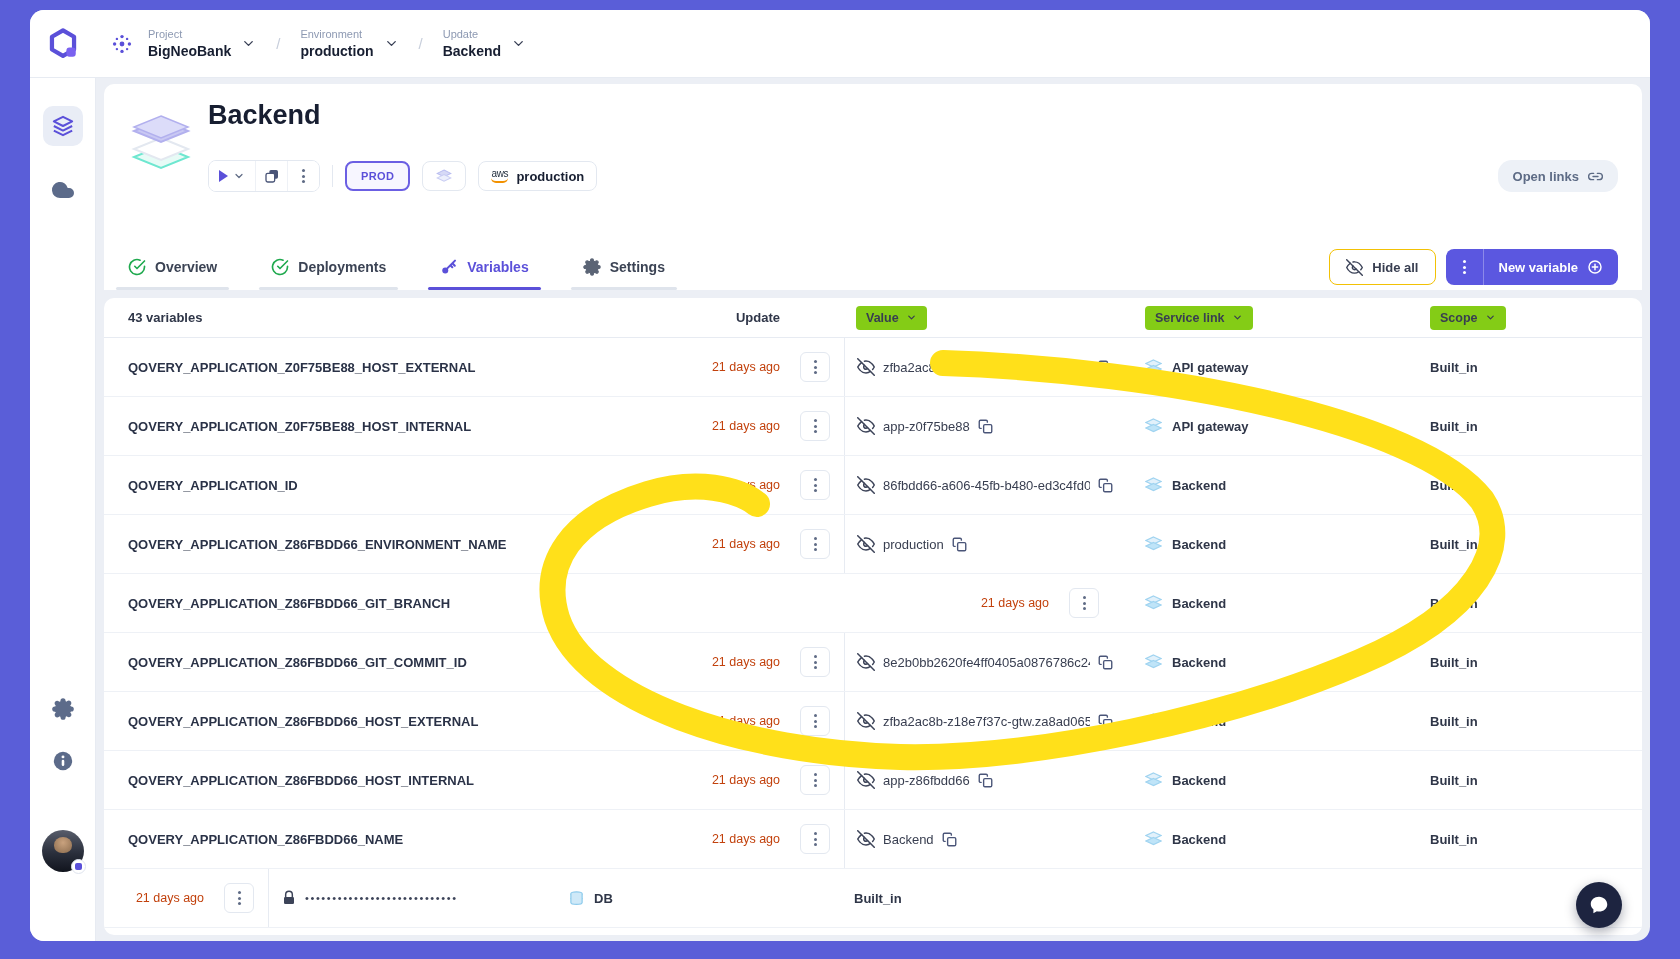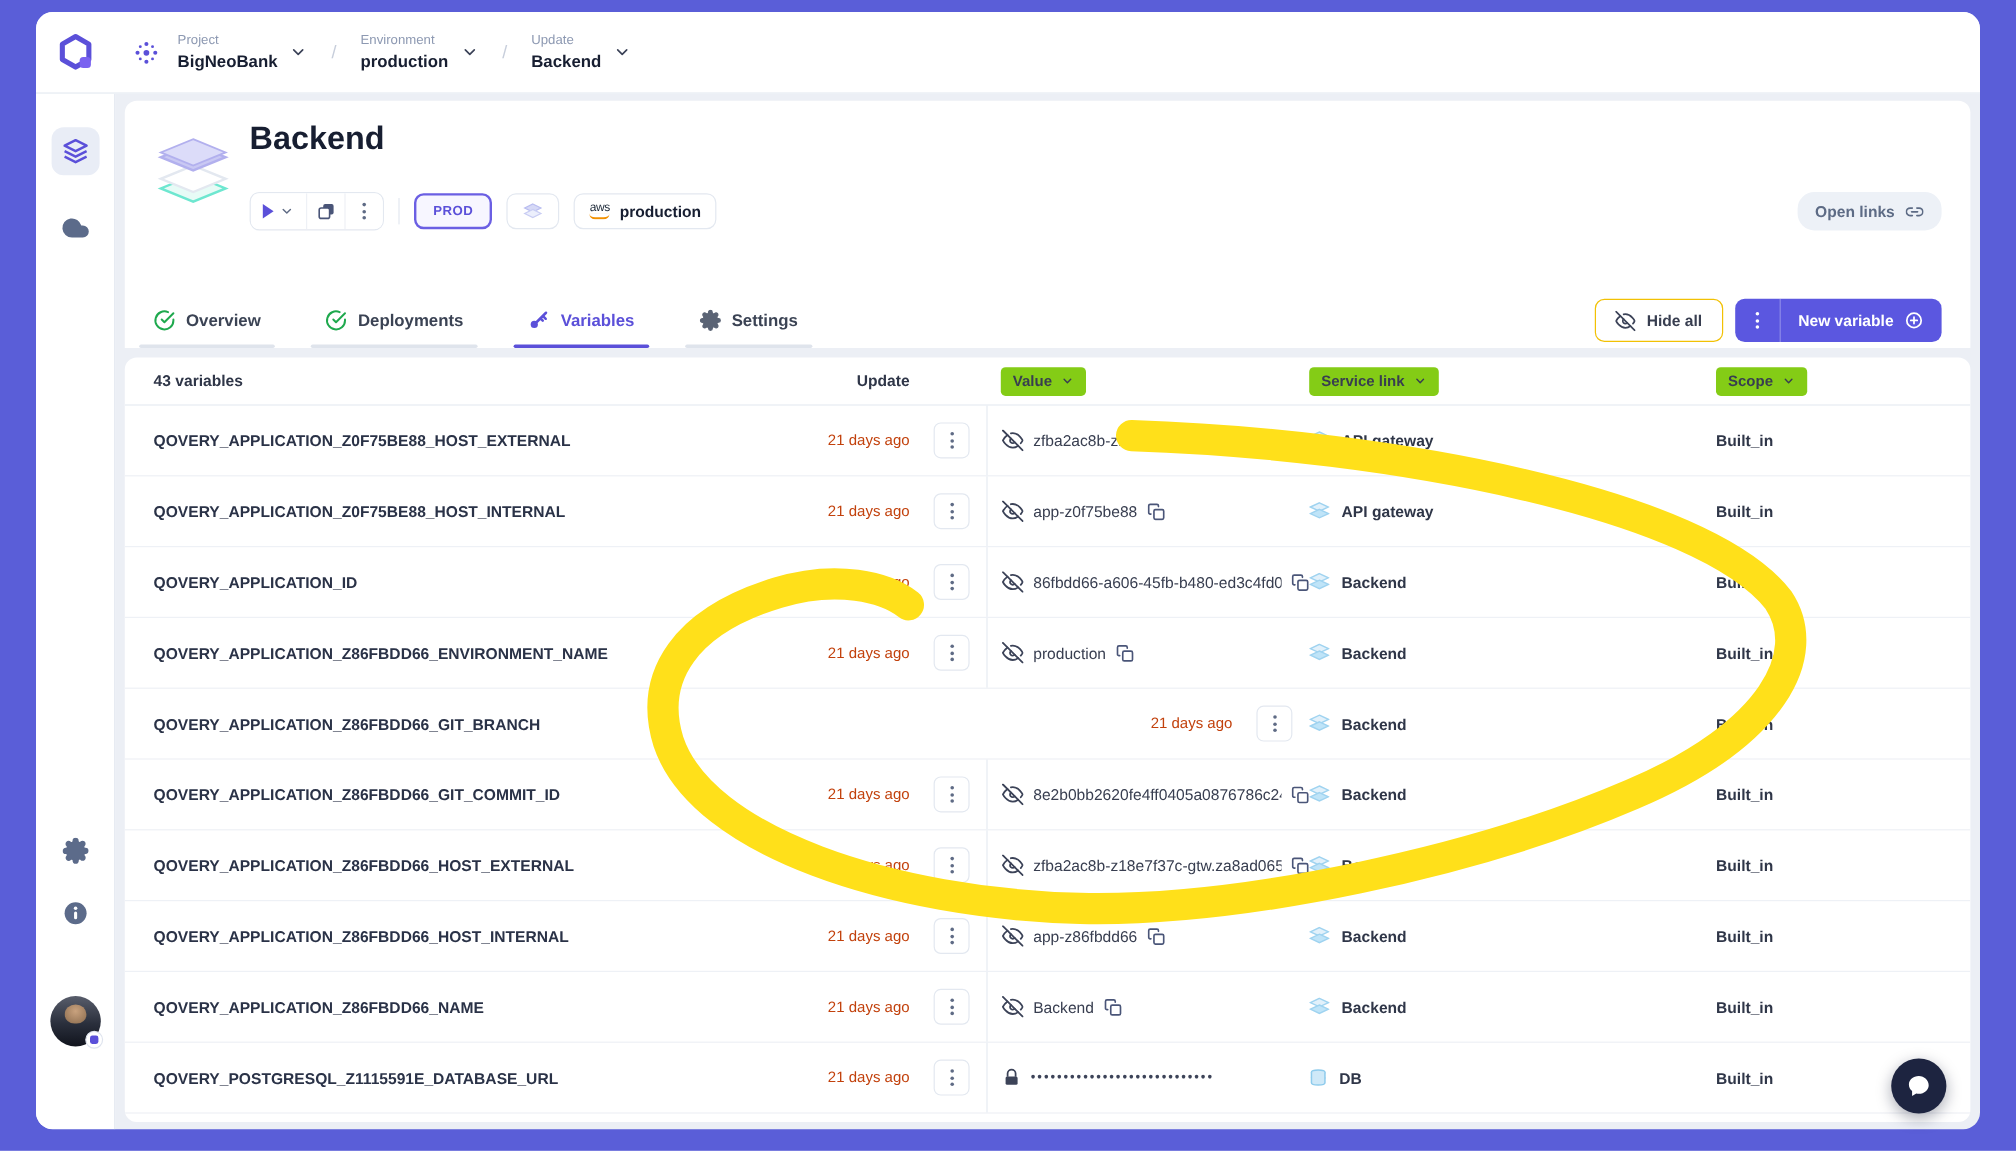--- a/index.html
+++ b/index.html
@@ -102,21 +102,21 @@
     white-space:nowrap; overflow:hidden; }
   .c-upd { width:100px; text-align:right; color:#c2410c; font-size:12.5px; white-space:nowrap; }
   .kebab-btn { width:30px; height:30px; margin-left:20px; margin-right:14px; border:1px solid #e3e8f0;
     border-radius:6px; background:#fff; display:flex; align-items:center; justify-content:center; cursor:pointer; flex:none; }
   .kebab-ph { width:30px; margin-left:20px; margin-right:14px; flex:none; }
   .c-val { width:269px; flex:none; align-self:stretch; display:flex; align-items:center; gap:8px;
     padding-left:12px; border-left:1px solid #e7ebf2; overflow:hidden; }
   .vrow.head .c-val { border-left:none; }
   .val-text { font-size:13px; color:#383e50; white-space:nowrap; overflow:hidden; }
   .vrow.masked .val-text { font-size:11px; letter-spacing:1.6px; color:#3c4358; }
-  .c-svc { width:339px; flex:none; display:flex; align-items:center; gap:10px; font-weight:700; font-size:13px; color:#2f3648; }
+  .c-svc { width:285px; flex:none; display:flex; align-items:center; gap:10px; font-weight:700; font-size:13px; color:#2f3648;margin-left:32px; }
   .c-scope { width:212px; flex:none; font-weight:700; font-size:13px; color:#2f3648; }
   .chip { display:inline-flex; align-items:center; gap:7px; background:#84cc16; border:none; border-radius:4px;
     padding:5px 10px; font-weight:700; font-size:12.5px; color:#383e50; cursor:pointer; font-family:inherit; }
   .count-label, .upd-header { font-weight:700; font-size:13px; color:#2f3648; }
   .ic { display:inline-flex; flex:none; }
   .vrow .ic-lock { display:none; }
   .vrow.masked .ic-lock { display:inline-flex; }
   .vrow .ic-db { display:none; }
   .vrow.svc-db .ic-db { display:inline-flex; }
   
@@ -719,21 +719,20 @@
                 <polygon points="8.5,6.5 16,10 8.5,13.5 1,10" fill="#bfe4f8" stroke="#9fd3f0" stroke-width="1.2"></polygon>
               </svg>
       </span>
 
       <span>Backend</span>
     </div>
     <div class="c-scope">Built_in</div>
   </div>
 
   <div class="vrow masked no-copy svc-db">
-    <div class="c-name">QOVERY_POSTGRESQL_Z1115591E_DATABASE_URL</div>
     <div class="c-upd">21 days ago</div>
     <button class="kebab-btn">
       <span class="dots">
               <i></i>
               <i></i>
               <i></i>
             </span>
     </button>
     <div class="c-val">
 

